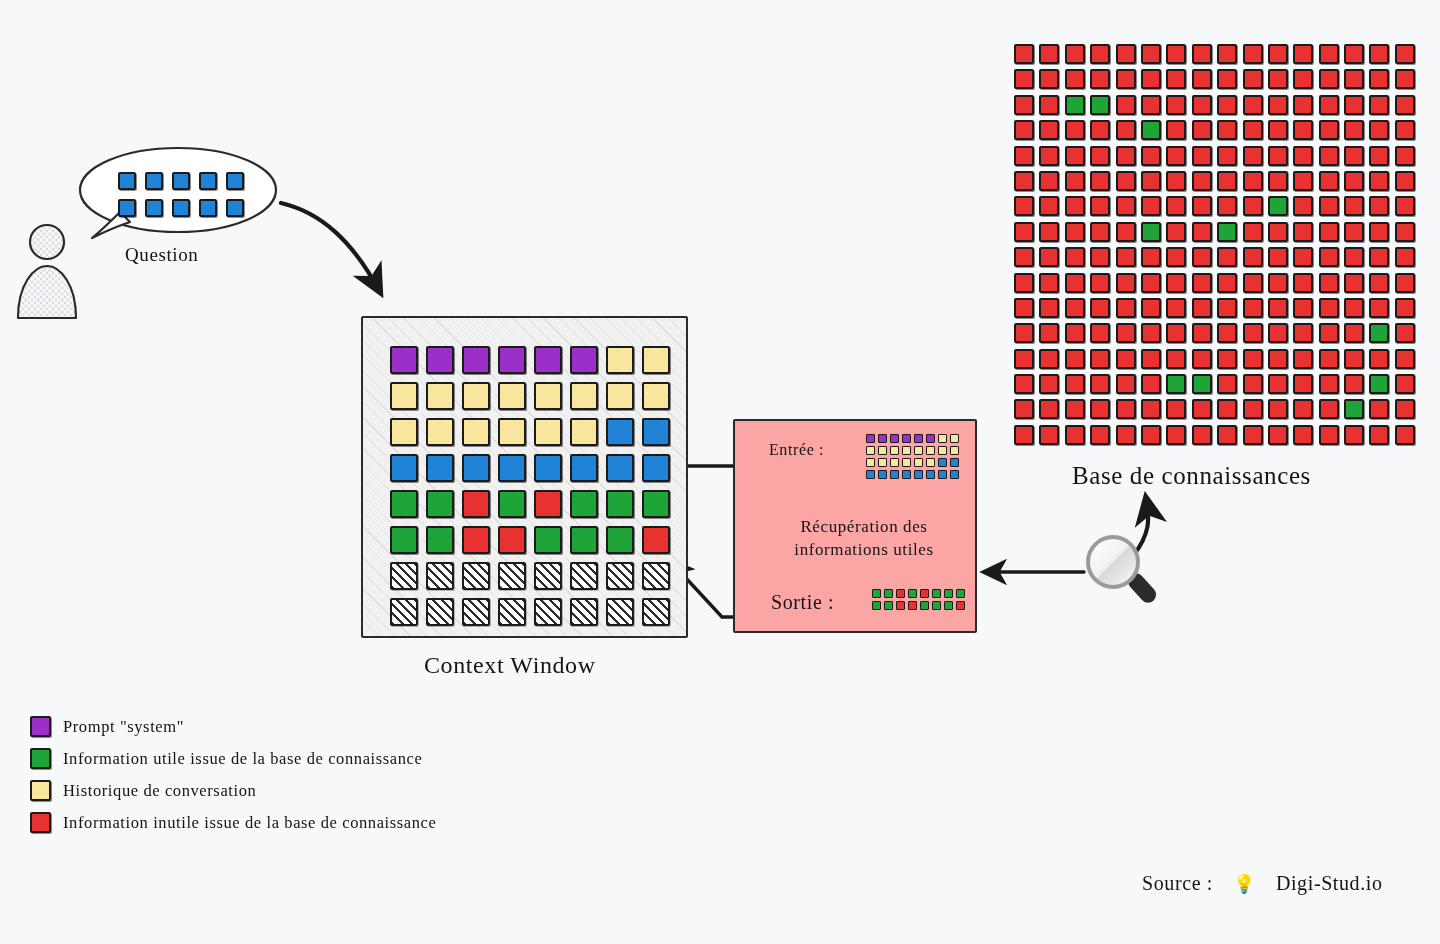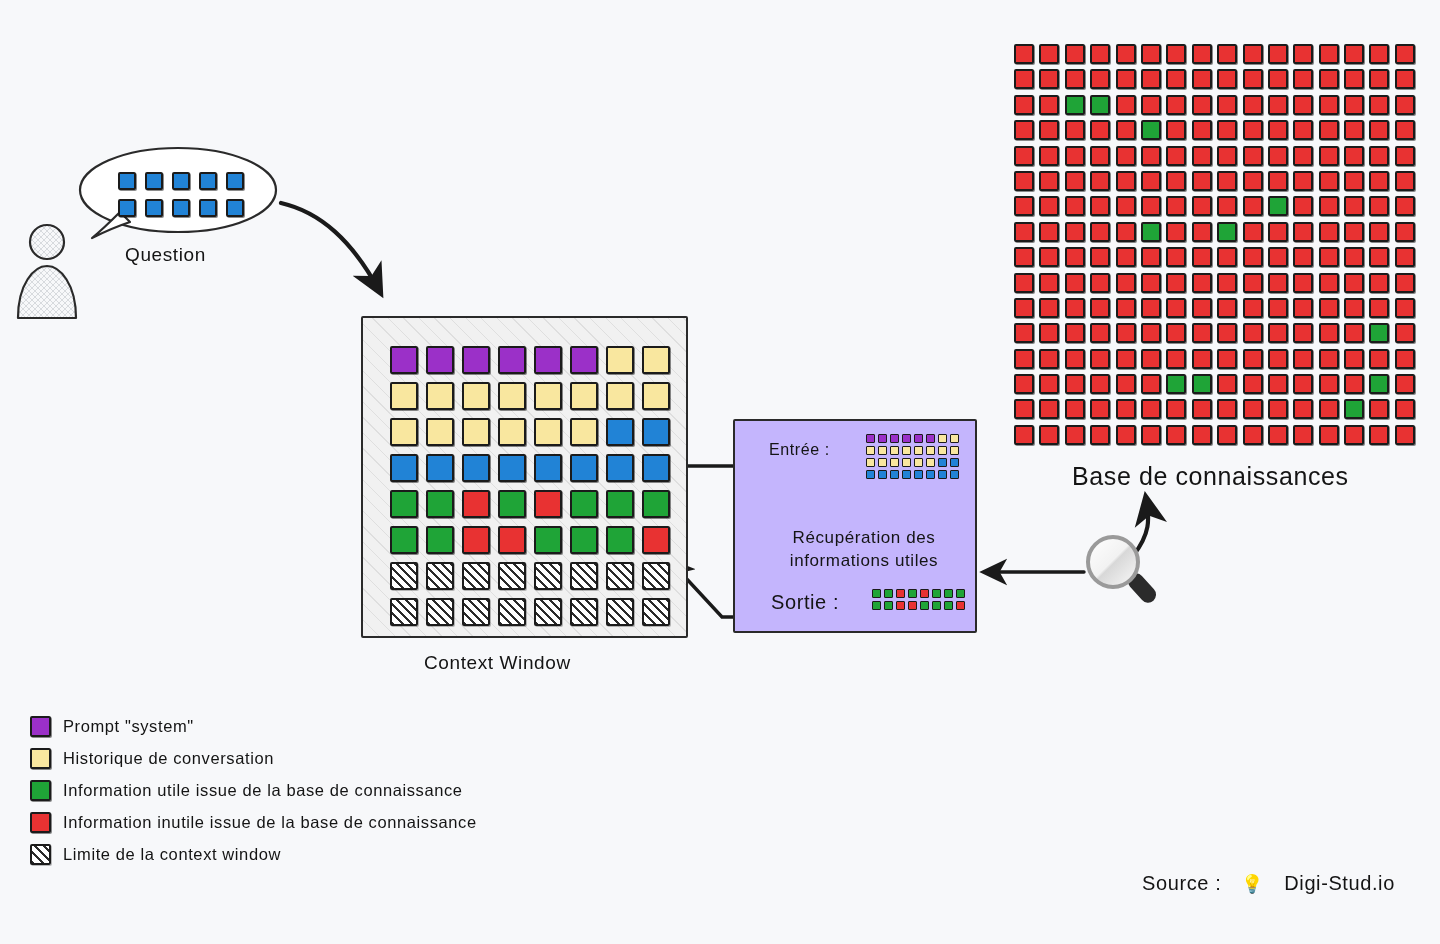--- a/index.html
+++ b/index.html
@@ -17,21 +17,21 @@
   }
   #stage {
     position: absolute;
     inset: 0;
     width: 1440px;
     height: 944px;
   }
 
   
   .hand {
-    font-family: Liberation Sans, sans-serif;
+    font-family: Liberation Serif, serif;
     color: #141414;
     letter-spacing: 0.6px;
     white-space: nowrap;
   }
 
   
   #person-group { position: absolute; left: 14px; top: 222px; width: 80px; height: 100px; }
   #bubble-group { position: absolute; left: 78px; top: 146px; width: 205px; height: 100px; }
   #bubble-grid {
     position: absolute;
@@ -69,21 +69,21 @@
     left: 27px; top: 28px;
     display: grid;
     grid-template-columns: repeat(8, 28px);
     grid-auto-rows: 28px;
     gap: 8px 8px;
     z-index: 2;
   }
   #context-window-label {
     position: absolute;
     left: 424px; top: 652px;
-    font-size: 19px;
+    font-size: 24px;
   }
 
   
   .sq {
     width: 100%; height: 100%;
     border: 2px solid #1b1b1b;
     border-radius: 2px;
     box-shadow: 1px 1px 0 rgba(0,0,0,0.45);
   }
   .sq.purple  { background: #9B30C8; }
@@ -97,30 +97,30 @@
         #2a2a2a 0px, #2a2a2a 2.0px,
         #ffffff 2.0px, #ffffff 6.5px);
     box-shadow: 1px 1px 0 rgba(0,0,0,0.25);
   }
 
   
   #note {
     position: absolute;
     left: 733px; top: 419px;
     width: 244px; height: 214px;
-    background: #c4b5fd;
+    background: #fca5a5;
     border: 2.2px solid #2a2a2a;
     border-radius: 2px;
   }
   #note-entree-label { position: absolute; left: 34px; top: 20px; font-size: 16px; }
   #note-sortie-label { position: absolute; left: 36px; top: 170px; font-size: 20px; }
   #note-body-label {
     position: absolute; left: 34px; top: 94px;
     font-size: 17px; line-height: 1.38; width: 190px;
-    text-align: center; white-space: normal; margin-top: 11px;
+    text-align: center; white-space: normal;
   }
   #note-in-grid {
     position: absolute; left: 131px; top: 13px;
     display: grid; grid-template-columns: repeat(8, 9px);
     grid-auto-rows: 9px; gap: 3px 3px;
   }
   #note-out-grid {
     position: absolute; left: 137px; top: 168px;
     display: grid; grid-template-columns: repeat(8, 9px);
     grid-auto-rows: 9px; gap: 3px 3px;
@@ -632,34 +632,30 @@
       <circle cx="33" cy="37" r="25" fill="url(#lensg)" stroke="#9a9a9a" stroke-width="4"></circle>
     </svg>
   </div>
 
   <div id="legend">
       <div class="legend-row">
         <div class="legend-swatch sq purple"></div>
         <div class="legend-text hand">Prompt "system"</div>
       </div>
       <div class="legend-row">
+        <div class="legend-swatch sq green"></div>
+        <div class="legend-text hand">Information utile issue de la base de connaissance</div>
+      </div>
+      <div class="legend-row">
         <div class="legend-swatch sq yellow"></div>
         <div class="legend-text hand">Historique de conversation</div>
-      </div>
-      <div class="legend-row">
-        <div class="legend-swatch sq green"></div>
-        <div class="legend-text hand">Information utile issue de la base de connaissance</div>
       </div>
       <div class="legend-row">
         <div class="legend-swatch sq red"></div>
         <div class="legend-text hand">Information inutile issue de la base de connaissance</div>
-      </div>
-      <div class="legend-row">
-        <div class="legend-swatch sq hatch"></div>
-        <div class="legend-text hand">Limite de la context window</div>
       </div>
     </div>
 
   <div id="source" class="hand">
     <span>Source :</span>
     <span id="bulb-icon">💡</span>
     <span>Digi-Stud.io</span>
   </div>
 
 </div>

